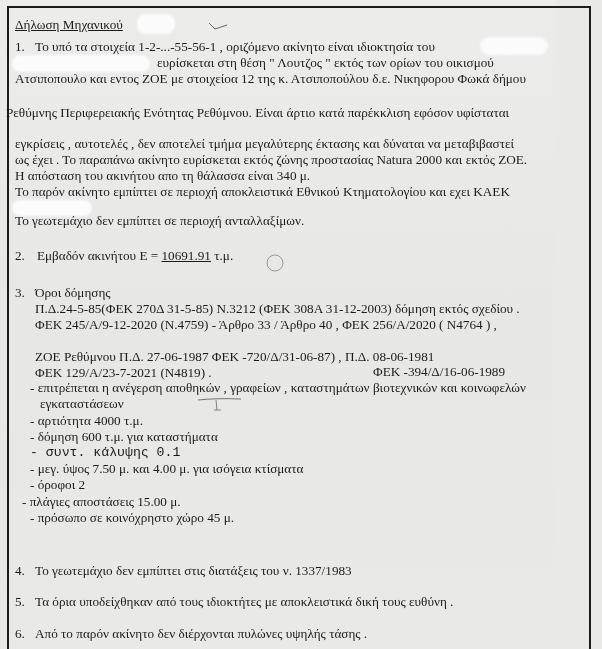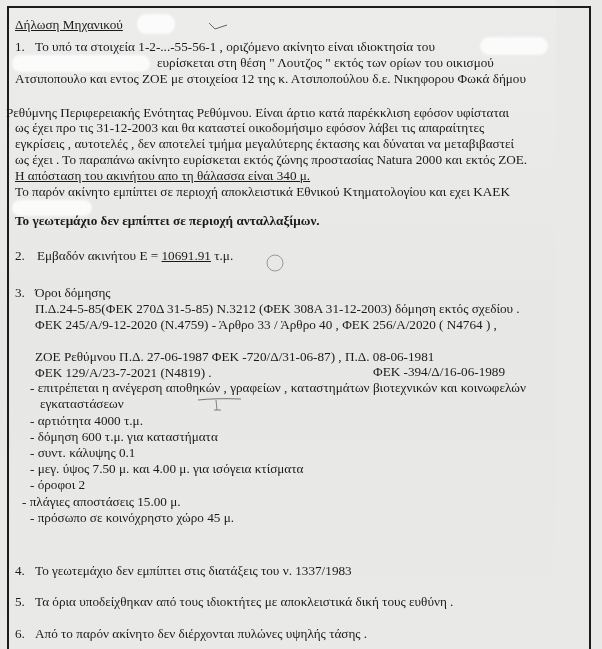--- a/index.html
+++ b/index.html
@@ -40,27 +40,26 @@
     <path d="M2 3 L8 9 L20 5" stroke="#666" stroke-width="1" fill="none"></path>
   </svg>
 
   <div class="ln" style="left:15px; top:39px;">1.</div>
   <div class="ln" style="left:35px; top:39px;">Το υπό τα στοιχεία 1-2-...-55-56-1 , οριζόμενο ακίνητο είναι ιδιοκτησία του</div>
   <div class="redact" style="left:480px; top:37px; width:68px; height:18px;"></div>
   <div class="redact" style="left:12px; top:55px; width:138px; height:17px;"></div>
   <div class="ln" style="left:157px; top:55px;">ευρίσκεται στη θέση  " Λουτζος " εκτός των ορίων του οικισμού</div>
   <div class="ln" style="left:15px; top:71px;">Ατσιποπουλο και εντος ΖΟΕ με στοιχείοα 12  της κ. Ατσιποπούλου δ.ε. Νικηφορου Φωκά δήμου</div>
   <div class="ln" style="left:6px; top:87px;margin-top:18px;">Ρεθύμνης Περιφερειακής Ενότητας Ρεθύμνου. Είναι άρτιο κατά παρέκκλιση εφόσον υφίσταται</div>
-  <div class="ln" style="left:15px; top:120px;">ως έχει προ τις 31-12-2003 και θα καταστεί οικοδομήσιμο εφόσον λάβει τις απαραίτητες</div>
   <div class="ln" style="left:15px; top:136px;">εγκρίσεις , αυτοτελές  , δεν αποτελεί τμήμα μεγαλύτερης έκτασης και δύναται να μεταβιβαστεί</div>
   <div class="ln" style="left:15px; top:152px;">ως έχει  . Το παραπάνω ακίνητο ευρίσκεται εκτός ζώνης προστασίας Natura 2000 και εκτός ΖΟΕ.</div>
-  <div class="ln" style="left:15px; top:168px;text-decoration:underline;">Η απόσταση του ακινήτου απο τη θάλασσα είναι 340 μ.</div>
+  <div class="ln" style="left:15px; top:168px;">Η απόσταση του ακινήτου απο τη θάλασσα είναι 340 μ.</div>
   <div class="ln" style="left:15px; top:184px;">Το παρόν ακίνητο  εμπίπτει σε περιοχή αποκλειστικά Εθνικού Κτηματολογίου και εχει ΚΑΕΚ</div>
   <div class="redact" style="left:12px; top:200px; width:80px; height:16px;"></div>
-  <div class="ln" style="left:15px; top:213px;font-weight:bold;">Το γεωτεμάχιο δεν εμπίπτει σε περιοχή ανταλλαξίμων.</div>
+  <div class="ln" style="left:15px; top:213px;">Το γεωτεμάχιο δεν εμπίπτει σε περιοχή ανταλλαξίμων.</div>
 
   <div class="ln" style="left:15px; top:248px;">
     <span>2.</span><span style="display:inline-block;width:12px"></span><span>Εμβαδόν ακινήτου Ε = </span><span class="u">10691.91</span><span> τ.μ.</span>
   </div>
   <svg class="mark" style="left:264px; top:252px;" width="22" height="22">
     <circle cx="11" cy="11" r="8" stroke="#999" stroke-width="1" fill="none"></circle>
   </svg>
 
   <div class="ln" style="left:15px; top:285px;">3.</div>
   <div class="ln" style="left:35px; top:285px;">Όροι δόμησης</div>
@@ -71,21 +70,21 @@
   <div class="ln" style="left:373px; top:364px;">ΦΕΚ -394/Δ/16-06-1989</div>
   <div class="ln" style="left:30px; top:380px;">- επιτρέπεται η ανέγερση αποθηκών , γραφείων , καταστημάτων βιοτεχνικών και κοινωφελών</div>
   <div class="ln" style="left:40px; top:396px;">εγκαταστάσεων</div>
   <svg class="mark" style="left:196px; top:396px;" width="50" height="20">
     <path d="M2 4 Q20 2 45 3" stroke="#555" stroke-width="0.8" fill="none"></path>
     <path d="M20 4 L21 14 M18 14 L25 14" stroke="#666" stroke-width="0.8" fill="none"></path>
   </svg>
 
   <div class="ln" style="left:30px; top:413px;">- αρτιότητα  4000 τ.μ.</div>
   <div class="ln" style="left:30px; top:429px;">- δόμηση 600 τ.μ. για καταστήματα</div>
-  <div class="ln" style="left:30px; top:445px;">- συντ. κάλυψης 0.1</div>
+  <div class="ln" style="left:30px; top:445px;font-family:Liberation Mono, monospace;">- συντ. κάλυψης 0.1</div>
   <div class="ln" style="left:30px; top:461px;">- μεγ. ύψος 7.50 μ. και  4.00 μ. για ισόγεια κτίσματα</div>
   <div class="ln" style="left:30px; top:477px;text-align:center;">- όροφοι 2</div>
   <div class="ln" style="left:22px; top:494px;">- πλάγιες αποστάσεις 15.00 μ.</div>
   <div class="ln" style="left:30px; top:510px;">- πρόσωπο σε κοινόχρηστο χώρο 45 μ.</div>
 
   <div class="ln" style="left:15px; top:563px;">4.</div>
   <div class="ln" style="left:35px; top:563px;">Το γεωτεμάχιο δεν εμπίπτει στις διατάξεις του ν. 1337/1983</div>
 
   <div class="ln" style="left:15px; top:594px;">5.</div>
   <div class="ln" style="left:35px; top:594px;">Τα όρια υποδείχθηκαν από τους ιδιοκτήτες με αποκλειστικά δική τους ευθύνη .</div>

